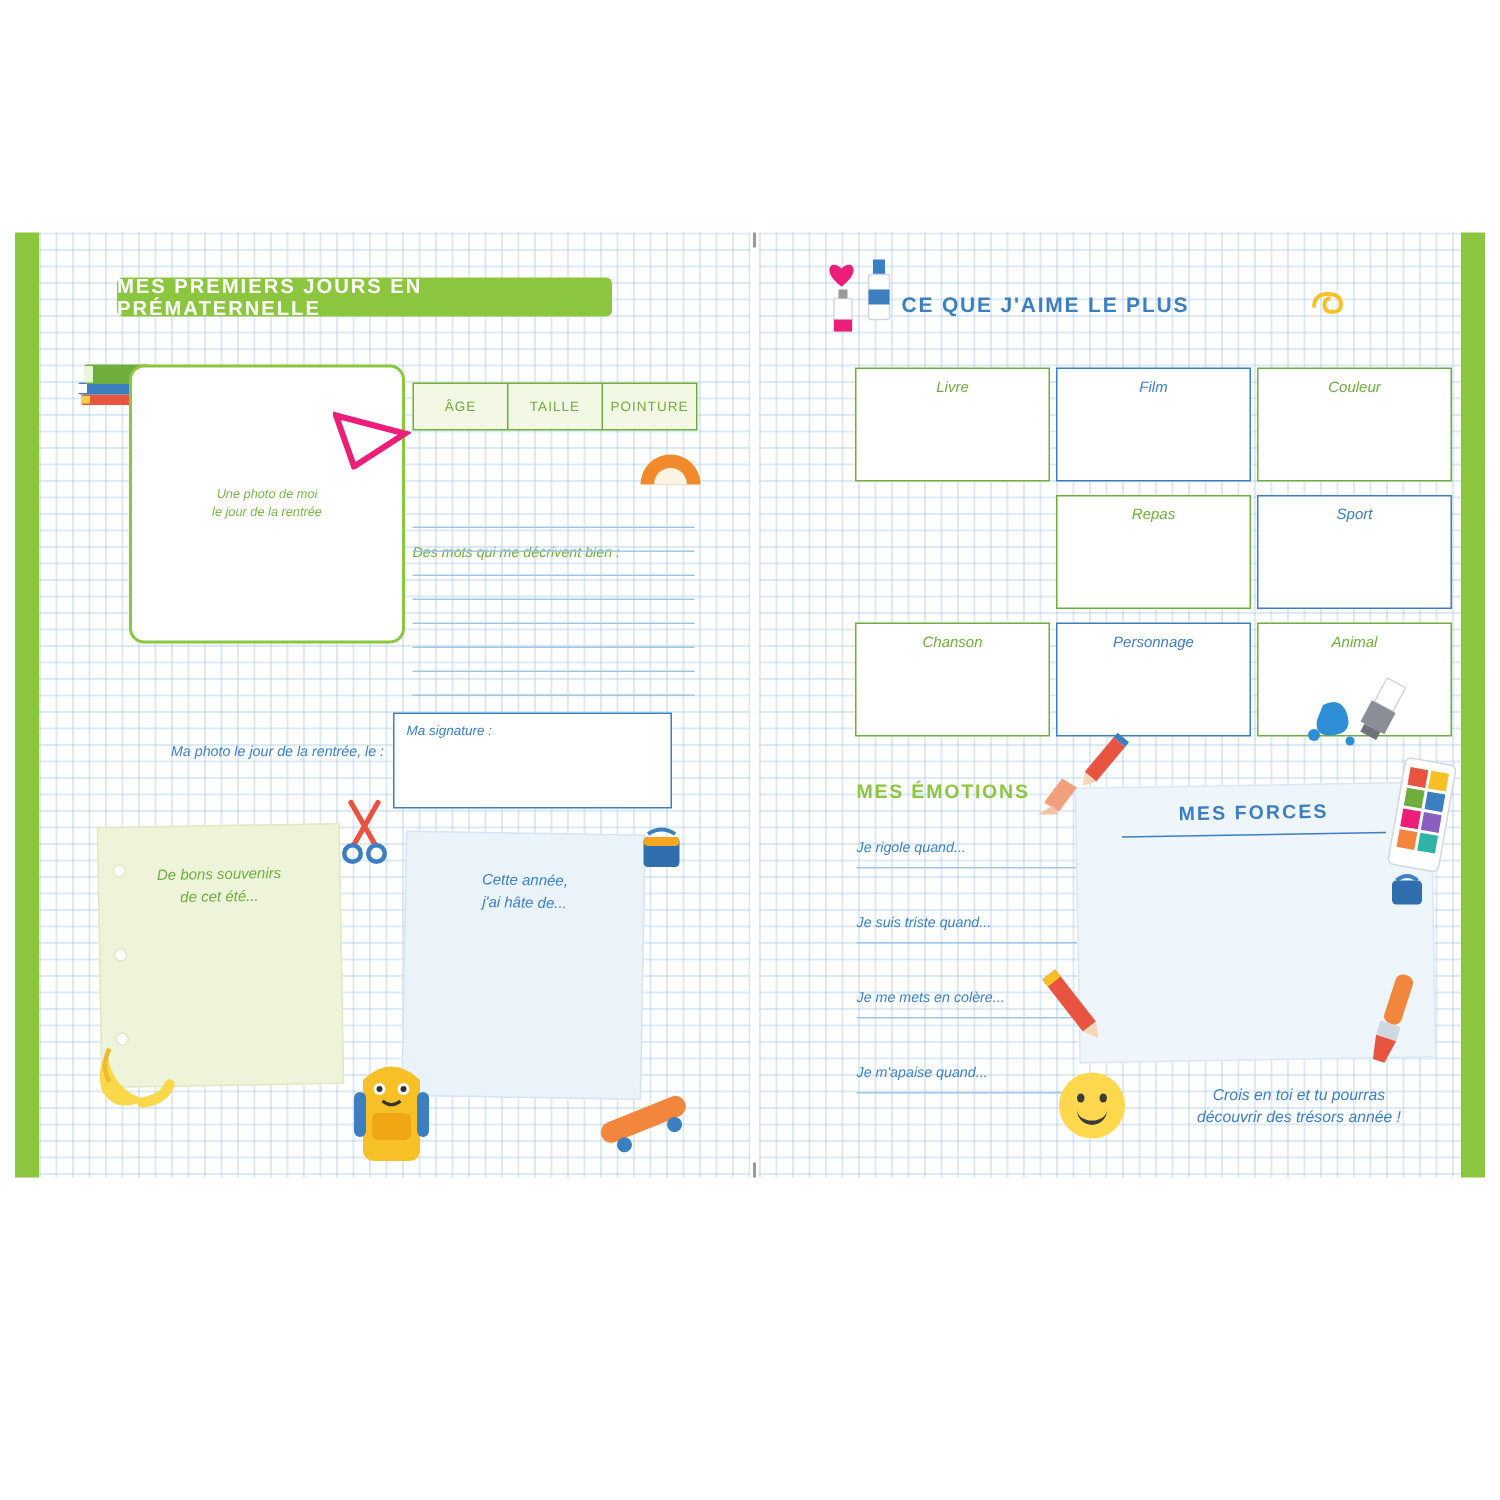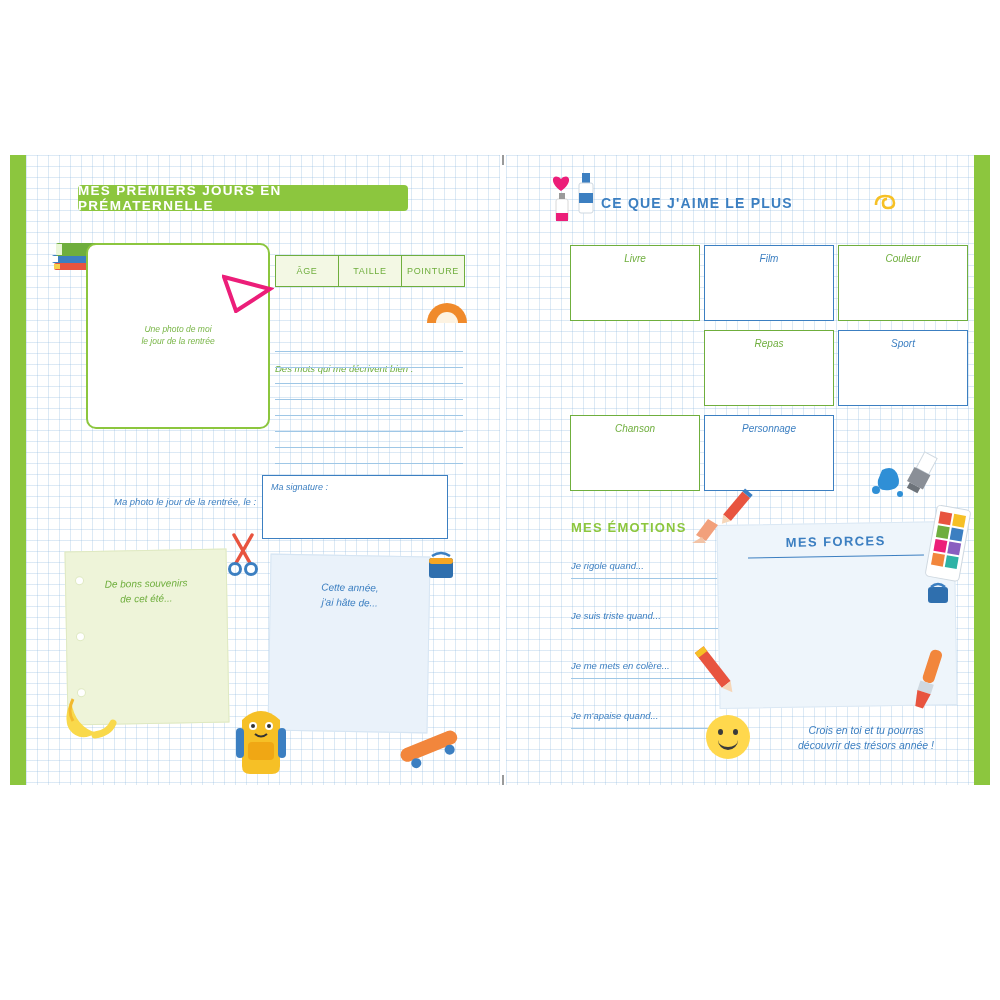--- a/index.html
+++ b/index.html
@@ -247,20 +247,23 @@
       </div>
       <div class="fav" style="left:332px;top:175px;width:128px;height:74px;border:1.6px solid #3c7fc1;">
         <div class="cap" style="color:#3c7fc1;">Sport</div>
       </div>
 
       <div class="fav" style="left:64px;top:260px;width:128px;height:74px;border:1.6px solid #6fae3d;">
         <div class="cap" style="color:#6fae3d;">Chanson</div>
       </div>
       <div class="fav" style="left:198px;top:260px;width:128px;height:74px;border:1.6px solid #3c7fc1;">
         <div class="cap" style="color:#3c7fc1;">Personnage</div>
+      </div>
+      <div class="fav" style="left:332px;top:260px;width:128px;height:74px;border:1.6px solid #6fae3d;">
+        <div class="cap" style="color:#6fae3d;">Animal</div>
       </div>
 
       <div class="st" style="left:362px;top:305px;">
         <svg width="46" height="44" viewBox="0 0 46 44">
           <path d="M14 10 q12 -6 16 6 q4 12 -8 14 q-14 2 -12 -10z" fill="#2f8fd6"></path>
           <circle cx="8" cy="30" r="4" fill="#2f8fd6"></circle>
           <circle cx="32" cy="34" r="3" fill="#2f8fd6"></circle>
         </svg>
       </div>
       <div class="st" style="left:398px;top:294px;">

